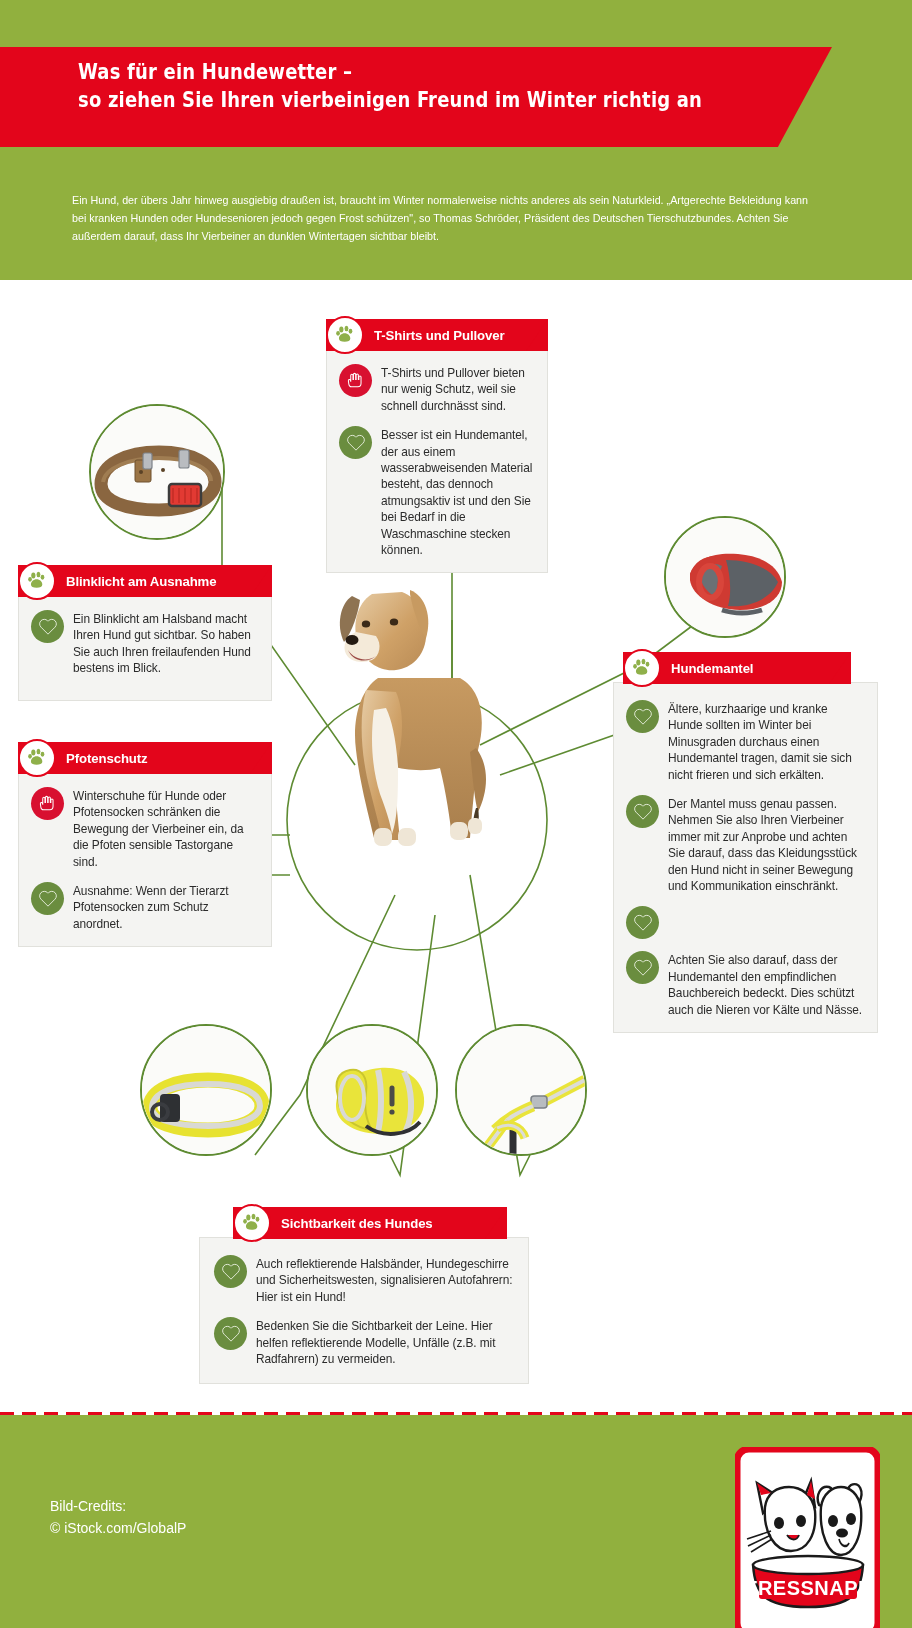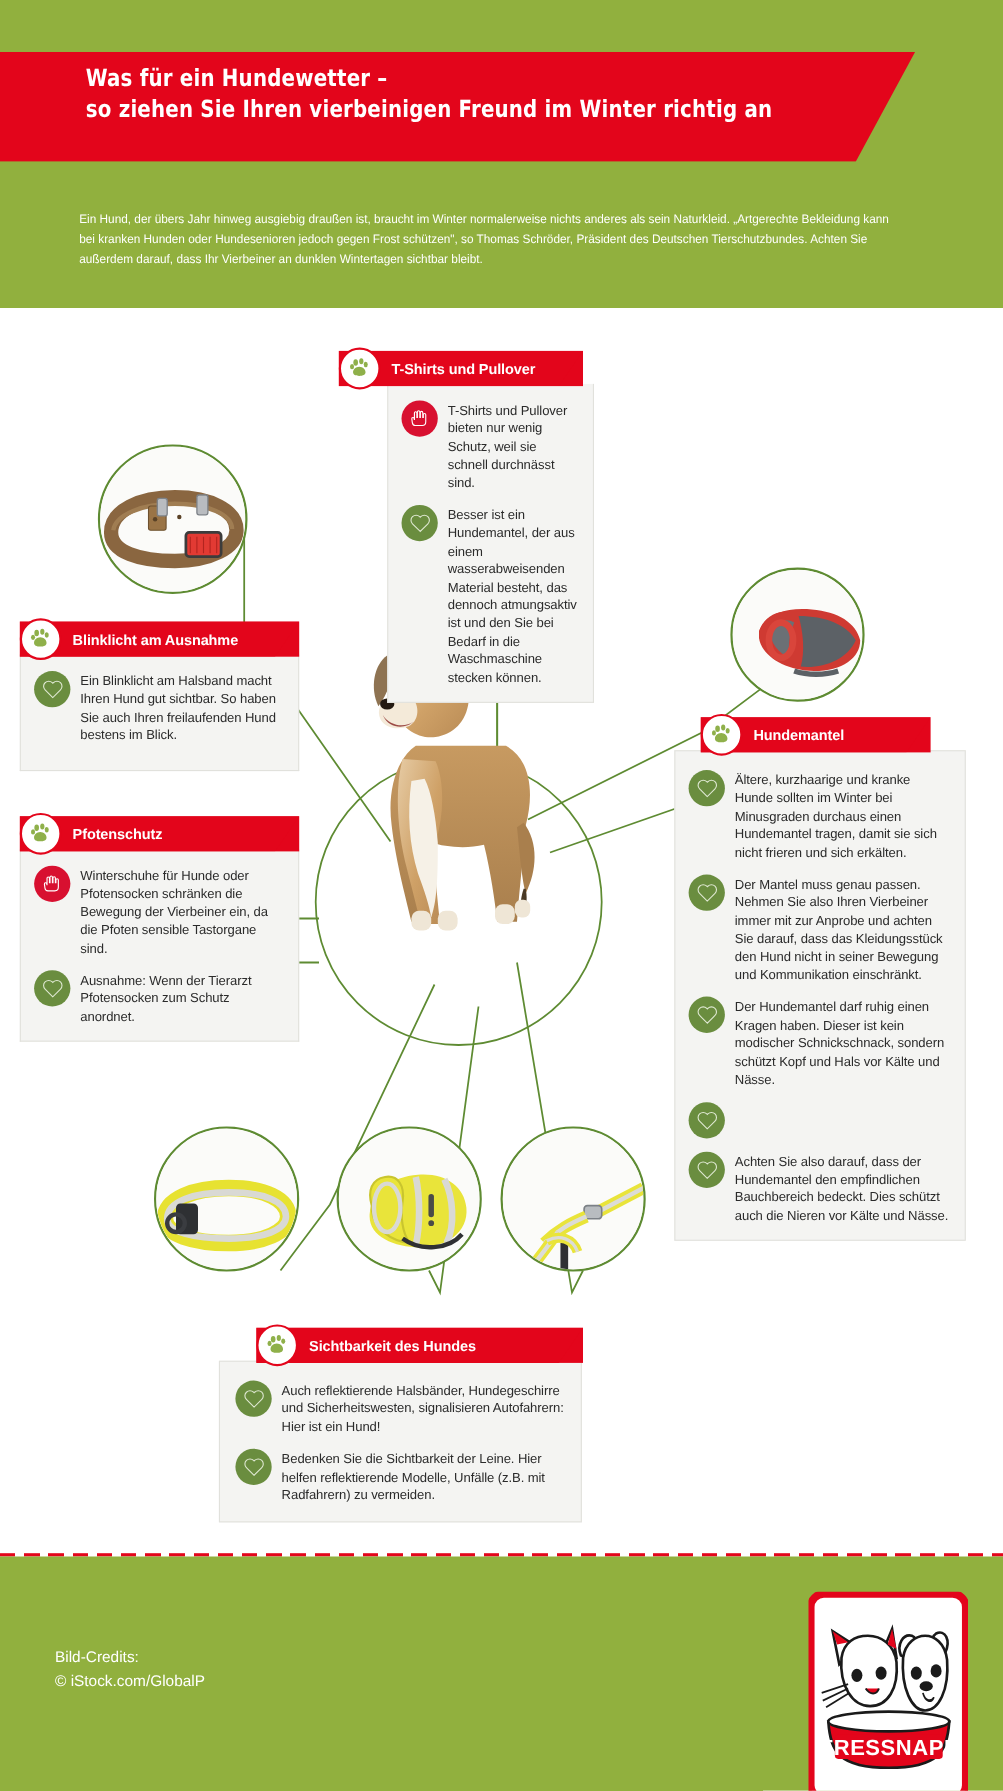--- a/index.html
+++ b/index.html
@@ -294,37 +294,37 @@
       <path d="M76 80 C 62 86 50 92 38 104" stroke="#e9e43a" stroke-width="11" fill="none"></path>
       <path d="M76 80 C 62 86 50 92 38 104" stroke="#dcdcd6" stroke-width="4" fill="none"></path>
       <path d="M50 94 C 42 106 34 116 28 124" stroke="#e9e43a" stroke-width="10" fill="none"></path>
       <path d="M50 94 C 42 106 34 116 28 124" stroke="#dcdcd6" stroke-width="4" fill="none"></path>
       <path d="M56 104 L 56 128" stroke="#2f3033" stroke-width="7" fill="none"></path>
       <path d="M40 102 C 52 96 64 100 68 112" fill="none" stroke="#e9e43a" stroke-width="9"></path>
       <path d="M40 102 C 52 96 64 100 68 112" fill="none" stroke="#dcdcd6" stroke-width="3"></path>
     </svg>
   </div>
 
-  <div class="card" style="left:308px;top:319px;width:222px;">
+  <div class="card" style="left:326px;top:319px;width:222px;">
     <div class="card-head" style="width:222px;">
       <div class="card-head-clip"></div>
       <div class="paw-badge">
         <svg viewBox="0 0 24 24" aria-hidden="true">
           <g fill="#8fb04a">
             <ellipse cx="8" cy="6" rx="2.3" ry="3.2"></ellipse>
             <ellipse cx="13.6" cy="4.8" rx="2.1" ry="3"></ellipse>
             <ellipse cx="18" cy="8" rx="2" ry="2.7"></ellipse>
             <ellipse cx="4.4" cy="10.2" rx="2" ry="2.6"></ellipse>
             <path d="M11.6 10.2c3.6 0 6.2 2.8 6.2 5.6 0 2.4-2.4 3.6-6.2 3.6s-6.2-1.2-6.2-3.6c0-2.8 2.6-5.6 6.2-5.6z"></path>
           </g>
         </svg>
       </div>
       <div class="card-title">T-Shirts und Pullover</div>
     </div>
-    <div class="card-body" style="width:188px;margin-left:44px;">
+    <div class="card-body" style="width:222px;">
       <div class="bullet">
         <div class="bicon stop">
           <svg width="19" height="19" viewBox="0 0 24 24">
             <path d="M7 20c-2 0-3.2-1.6-3.4-3.3L3 12.4c-.1-.8.4-1.5 1.2-1.6.7-.1 1.4.4 1.5 1.1l.3 1.7V5.6c0-.8.6-1.4 1.4-1.4s1.4.6 1.4 1.4v5.2h.6V4.4c0-.8.6-1.4 1.4-1.4s1.4.6 1.4 1.4v6.4h.6V5.2c0-.8.6-1.4 1.4-1.4s1.4.6 1.4 1.4v5.6h.6V7.6c0-.8.6-1.4 1.4-1.4s1.4.6 1.4 1.4v8c0 2.6-1.6 4.4-4 4.4H7z" fill="none" stroke="#fff" stroke-width="1.3"></path>
           </svg>
         </div>
         <div class="btext">T-Shirts und Pullover bieten nur wenig Schutz, weil sie schnell durchnässt sind.</div>
       </div>
       <div class="bullet">
         <div class="bicon heart">
@@ -395,21 +395,21 @@
           <svg width="20" height="19" viewBox="0 0 24 22">
             <path d="M12 20.2 3.6 11.8C1.4 9.6 1.4 6.1 3.6 4s5.7-2.1 7.8 0l.6.6.6-.6c2.2-2.1 5.7-2.1 7.8 0s2.2 5.6 0 7.8L12 20.2z" fill="none" stroke="#dfe8d2" stroke-width="1.2"></path>
           </svg>
         </div>
         <div class="btext">Ausnahme: Wenn der Tierarzt Pfotensocken zum Schutz anordnet.</div>
       </div>
     </div>
   </div>
 
   <div class="card" style="left:613px;top:652px;width:265px;">
-    <div class="card-head" style="width:209px;margin-left:24px;">
+    <div class="card-head" style="width:228px;margin-left:10px;">
       <div class="card-head-clip"></div>
       <div class="paw-badge">
         <svg viewBox="0 0 24 24" aria-hidden="true">
           <g fill="#8fb04a">
             <ellipse cx="8" cy="6" rx="2.3" ry="3.2"></ellipse>
             <ellipse cx="13.6" cy="4.8" rx="2.1" ry="3"></ellipse>
             <ellipse cx="18" cy="8" rx="2" ry="2.7"></ellipse>
             <ellipse cx="4.4" cy="10.2" rx="2" ry="2.6"></ellipse>
             <path d="M11.6 10.2c3.6 0 6.2 2.8 6.2 5.6 0 2.4-2.4 3.6-6.2 3.6s-6.2-1.2-6.2-3.6c0-2.8 2.6-5.6 6.2-5.6z"></path>
           </g>
@@ -433,42 +433,34 @@
           </svg>
         </div>
         <div class="btext">Der Mantel muss genau passen. Nehmen Sie also Ihren Vierbeiner immer mit zur Anprobe und achten Sie darauf, dass das Kleidungsstück den Hund nicht in seiner Bewegung und Kommunikation einschränkt.</div>
       </div>
       <div class="bullet">
         <div class="bicon heart">
           <svg width="20" height="19" viewBox="0 0 24 22">
             <path d="M12 20.2 3.6 11.8C1.4 9.6 1.4 6.1 3.6 4s5.7-2.1 7.8 0l.6.6.6-.6c2.2-2.1 5.7-2.1 7.8 0s2.2 5.6 0 7.8L12 20.2z" fill="none" stroke="#dfe8d2" stroke-width="1.2"></path>
           </svg>
         </div>
-        <div class="btext">Der Hundemantel darf ruhig einen Kragen haben. Dieser ist kein modischer Schnickschnack, sondern schützt Kopf und Hals vor Kälte und Nässe.</div>
-      </div>
-      <div class="bullet">
-        <div class="bicon heart">
-          <svg width="20" height="19" viewBox="0 0 24 22">
-            <path d="M12 20.2 3.6 11.8C1.4 9.6 1.4 6.1 3.6 4s5.7-2.1 7.8 0l.6.6.6-.6c2.2-2.1 5.7-2.1 7.8 0s2.2 5.6 0 7.8L12 20.2z" fill="none" stroke="#dfe8d2" stroke-width="1.2"></path>
-          </svg>
-        </div>
       </div>
       <div class="bullet">
         <div class="bicon heart">
           <svg width="20" height="19" viewBox="0 0 24 22">
             <path d="M12 20.2 3.6 11.8C1.4 9.6 1.4 6.1 3.6 4s5.7-2.1 7.8 0l.6.6.6-.6c2.2-2.1 5.7-2.1 7.8 0s2.2 5.6 0 7.8L12 20.2z" fill="none" stroke="#dfe8d2" stroke-width="1.2"></path>
           </svg>
         </div>
         <div class="btext">Achten Sie also darauf, dass der Hundemantel den empfindlichen Bauchbereich bedeckt. Dies schützt auch die Nieren vor Kälte und Nässe.</div>
       </div>
     </div>
   </div>
 
   <div class="card" style="left:199px;top:1207px;width:330px;">
-    <div class="card-head" style="width:297px;margin-left:34px;">
+    <div class="card-head" style="width:274px;margin-left:34px;">
       <div class="card-head-clip"></div>
       <div class="paw-badge">
         <svg viewBox="0 0 24 24" aria-hidden="true">
           <g fill="#8fb04a">
             <ellipse cx="8" cy="6" rx="2.3" ry="3.2"></ellipse>
             <ellipse cx="13.6" cy="4.8" rx="2.1" ry="3"></ellipse>
             <ellipse cx="18" cy="8" rx="2" ry="2.7"></ellipse>
             <ellipse cx="4.4" cy="10.2" rx="2" ry="2.6"></ellipse>
             <path d="M11.6 10.2c3.6 0 6.2 2.8 6.2 5.6 0 2.4-2.4 3.6-6.2 3.6s-6.2-1.2-6.2-3.6c0-2.8 2.6-5.6 6.2-5.6z"></path>
           </g>

